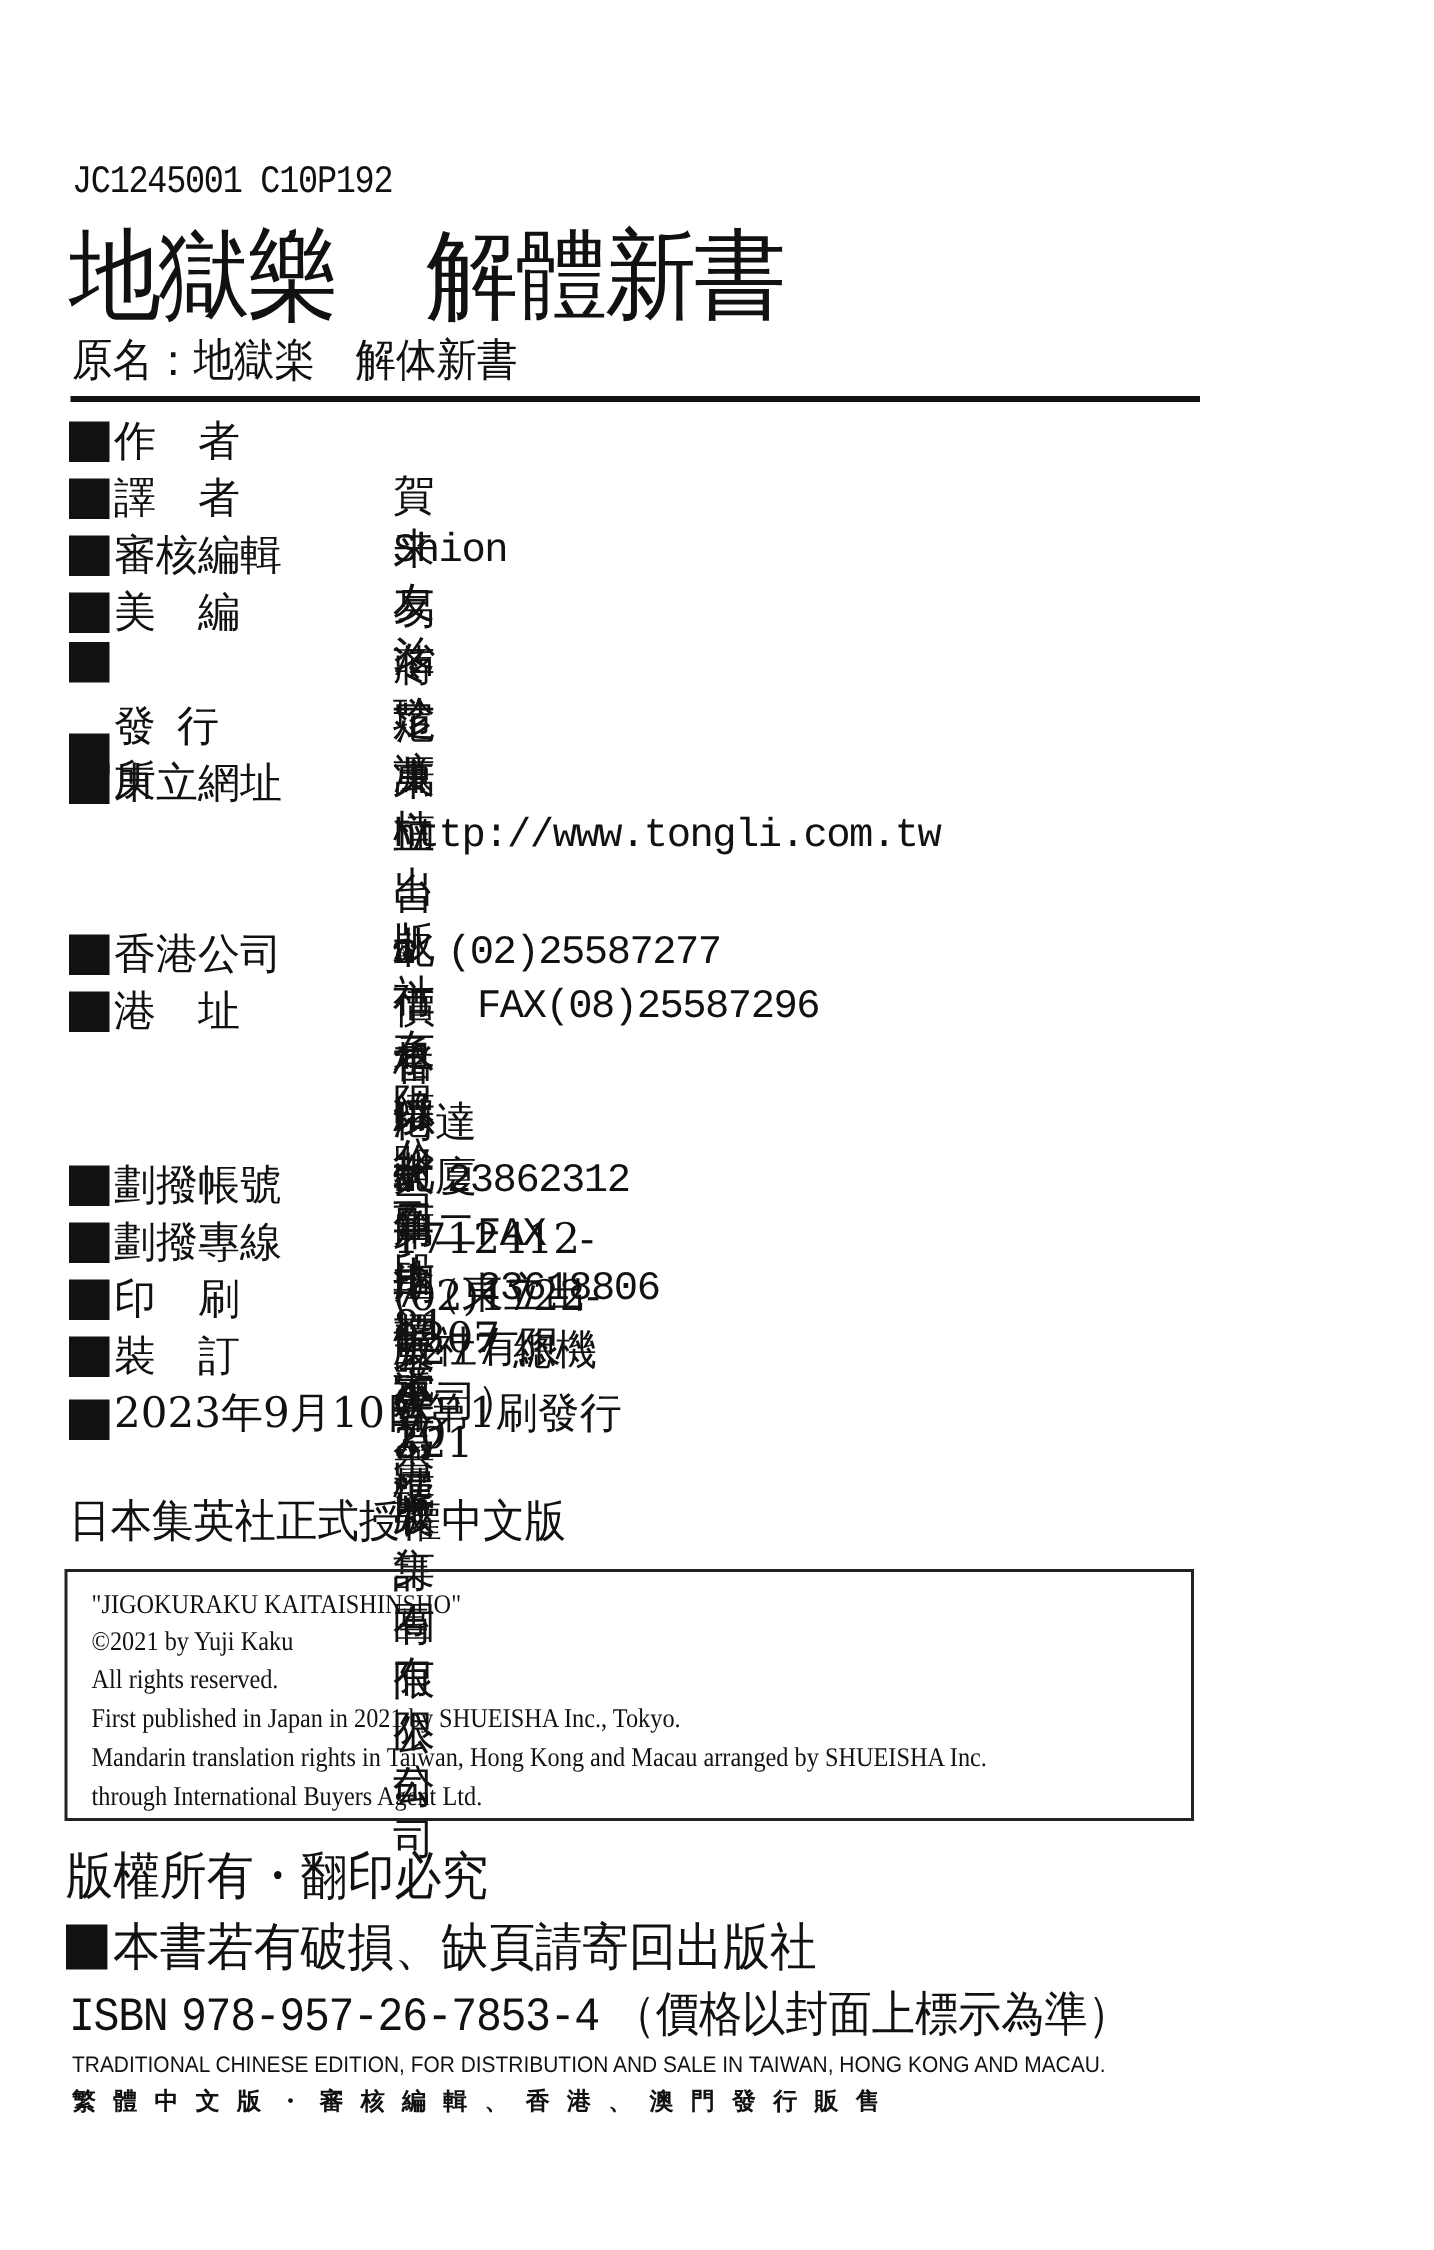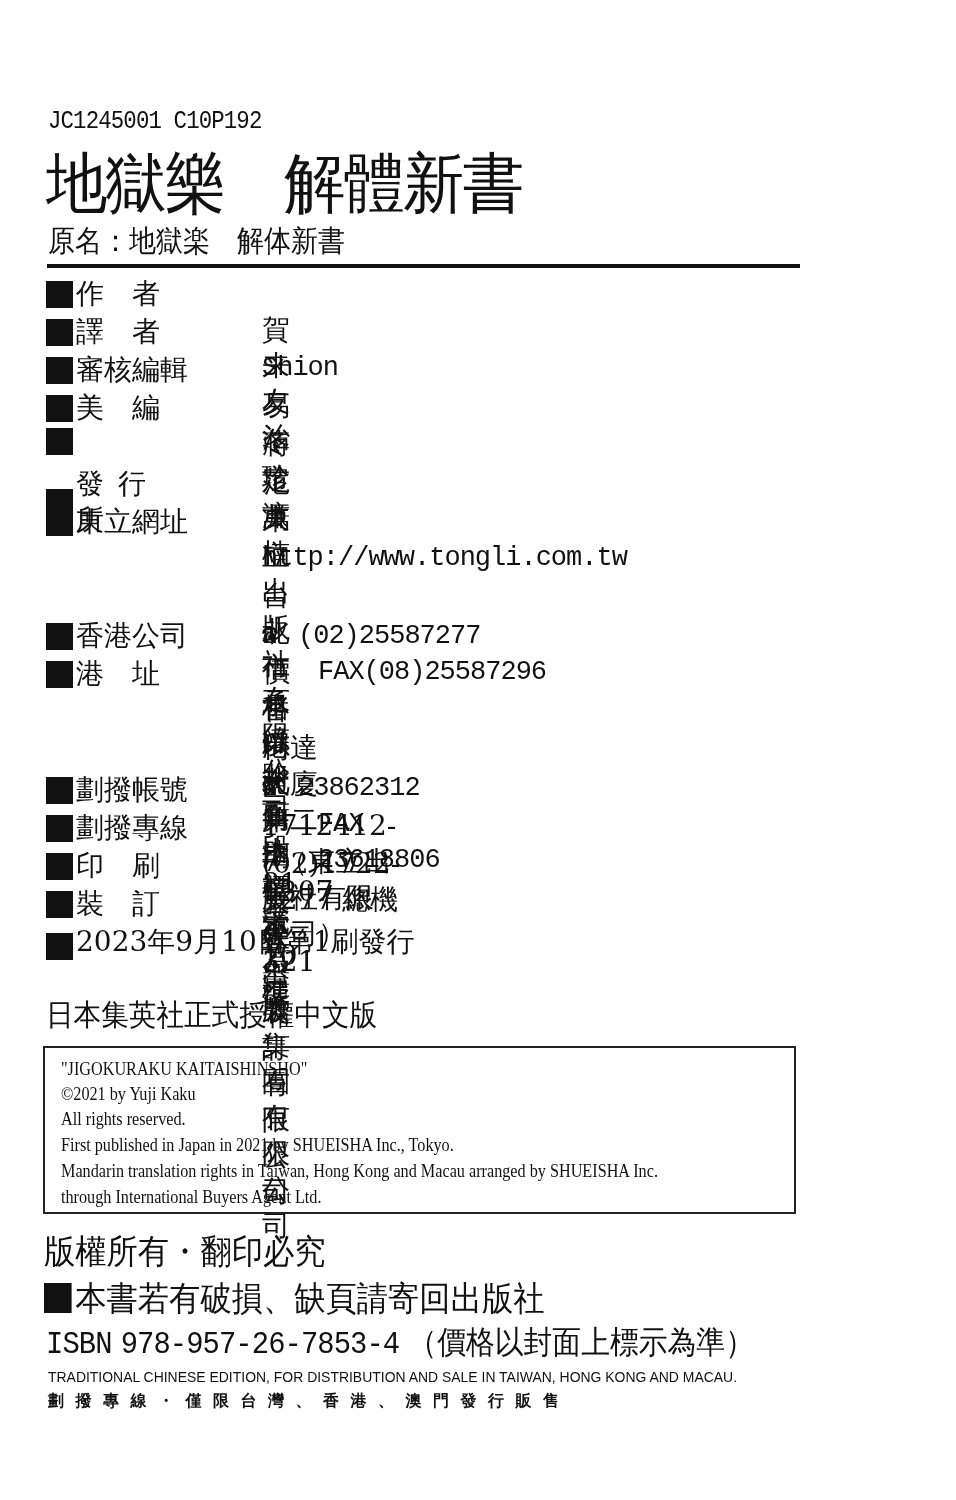--- a/index.html
+++ b/index.html
@@ -168,13 +168,13 @@
 <div class="abs damage">
   <span class="sq"></span>
     <span>本書若有破損、缺頁請寄回出版社</span>
 </div>
 <div class="abs isbn">
   <span class="num">ISBN</span>
   <span class="num">978-957-26-7853-4</span>
   <span>（價格以封面上標示為準）</span>
 </div>
 <div class="abs dist-en">TRADITIONAL CHINESE EDITION, FOR DISTRIBUTION AND SALE IN TAIWAN, HONG KONG AND MACAU.</div>
-<div class="abs dist-zh">劃撥專線・僅限台灣、香港、澳門發行販售</div>
+<div class="abs dist-zh">繁體中文版・審核編輯、香港、澳門發行販售</div>
 
 </body></html>

